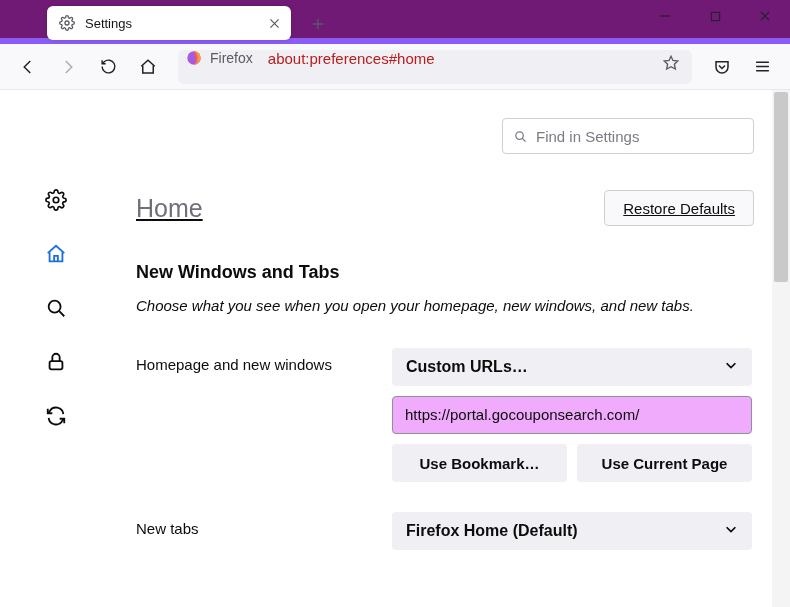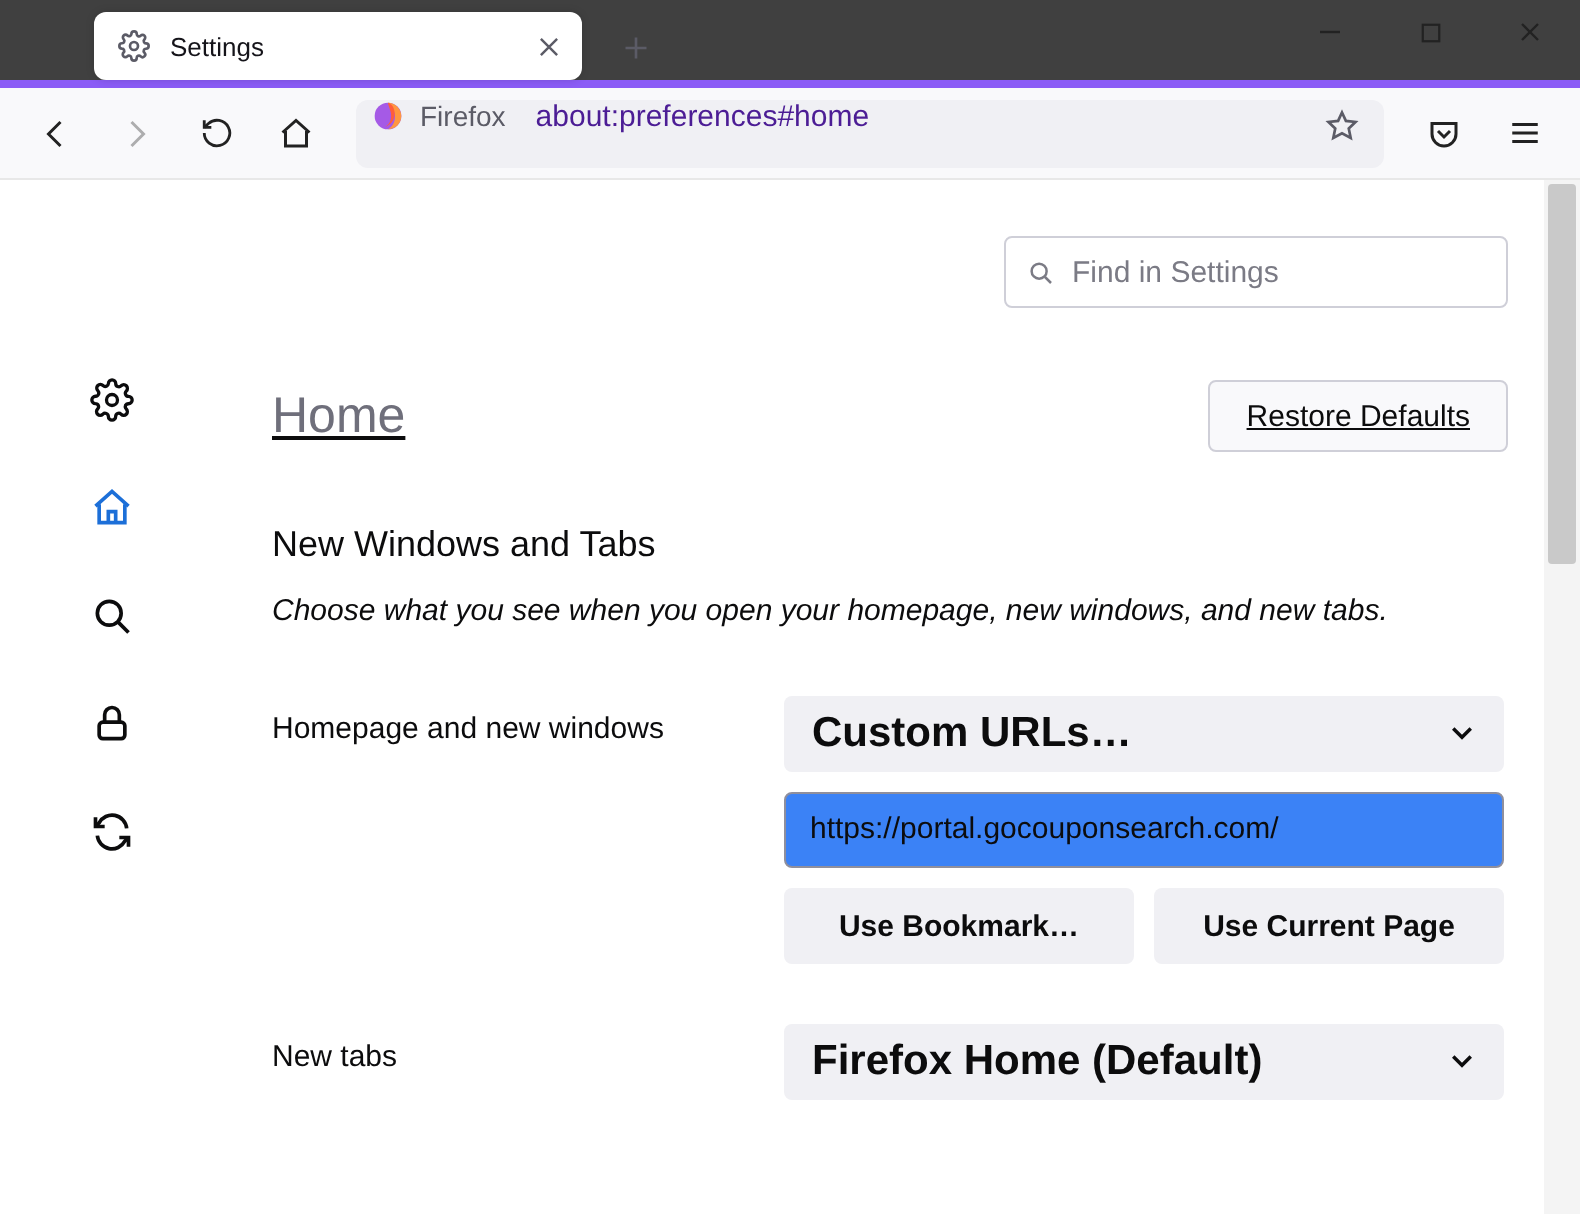--- a/index.html
+++ b/index.html
@@ -9,25 +9,25 @@
     color: #0c0c0d;
     background: #fff;
     overflow: hidden;
     width: 790px;
     height: 607px;
     position: relative;
   }
   
   .titlebar {
     height: 44px;
-    background: #404040;
+    background: #701a75;
     display: flex;
     align-items: center;
     position: relative;
-    border-bottom: 4px solid #8b5cf6;
+    border-bottom: 6px solid #8b5cf6;
   }
   .tab {
     position: absolute;
     left: 47px;
     top: 6px;
     width: 244px;
     height: 34px;
     background: #fff;
     border-radius: 6px;
     box-shadow: 0 0 4px rgba(0,0,0,0.15);
@@ -75,21 +75,21 @@
     border-radius:6px;
     margin: 0 8px;
     display:flex;
     align-items:flex-start;
     padding: 0 8px;
     gap:8px;
   }
   .urlbar .ff-badge { display:flex; align-items:center; gap:6px; }
   .urlbar .ff-badge svg { width:16px; height:16px; }
   .urlbar .ff-text { font-size:14px; color:#5b5b66; padding-right:6px; border-right: 1px solid transparent; }
-  .urlbar .url { font-size:15px; color:#4c1d95; flex:1; }
+  .urlbar .url { font-size:15px; color:#b91c1c; flex:1; }
   .urlbar .star { width:26px; height:26px; display:flex; align-items:center; justify-content:center; cursor:pointer; }
   
   
   .content {
     position: relative;
     height: calc(607px - 44px - 46px);
     display:flex;
   }
   .scrollbar-track {
     position:absolute;
@@ -165,50 +165,50 @@
   .restore-btn {
     height: 36px;
     padding: 0 18px;
     border:1px solid #cfcfd8;
     background:#f9f9fb;
     border-radius:4px;
     font-size:15px;
     cursor:pointer;
     display:flex; align-items:center;
   }
-  .section-title { font-size:18px; font-weight:400; margin-bottom:12px; }
+  .section-title { font-size:18px; font-weight:700; margin-bottom:12px; }
   .section-desc { font-size:15px; color:#0c0c0d; margin-bottom: 32px; line-height:1.4;font-style:italic; }
   .form-row {
     display:flex;
     align-items:flex-start;
     gap: 18px;
     margin-bottom: 30px;
   }
   .form-label { width: 238px; padding-top:8px; font-size:15px; }
   .form-controls { flex:1; display:flex; flex-direction:column; gap:10px; }
   .select-like {
     height: 38px;
     background:#f0f0f4;
     border-radius:4px;
     display:flex;
     align-items:center;
     justify-content:space-between;
     padding: 0 14px;
-    font-size:21px;
+    font-size:16px;
     font-weight:600;
     cursor:pointer;
     width: 360px;
   }
   .text-input {
     height: 38px;
     border:1px solid #8f8f9d;
     border-radius:4px;
     padding: 0 12px;
     font-size:15px;
-    background:#3b82f6;
+    background:#f0abfc;
     width: 360px;
   }
   .text-val { line-height:36px; color:#0c0c0d; }
   .btn-row { display:flex; gap:10px; }
   .btn {
     flex:1;
     height: 38px;
     background:#f0f0f4;
     border-radius:4px;
     display:flex;

